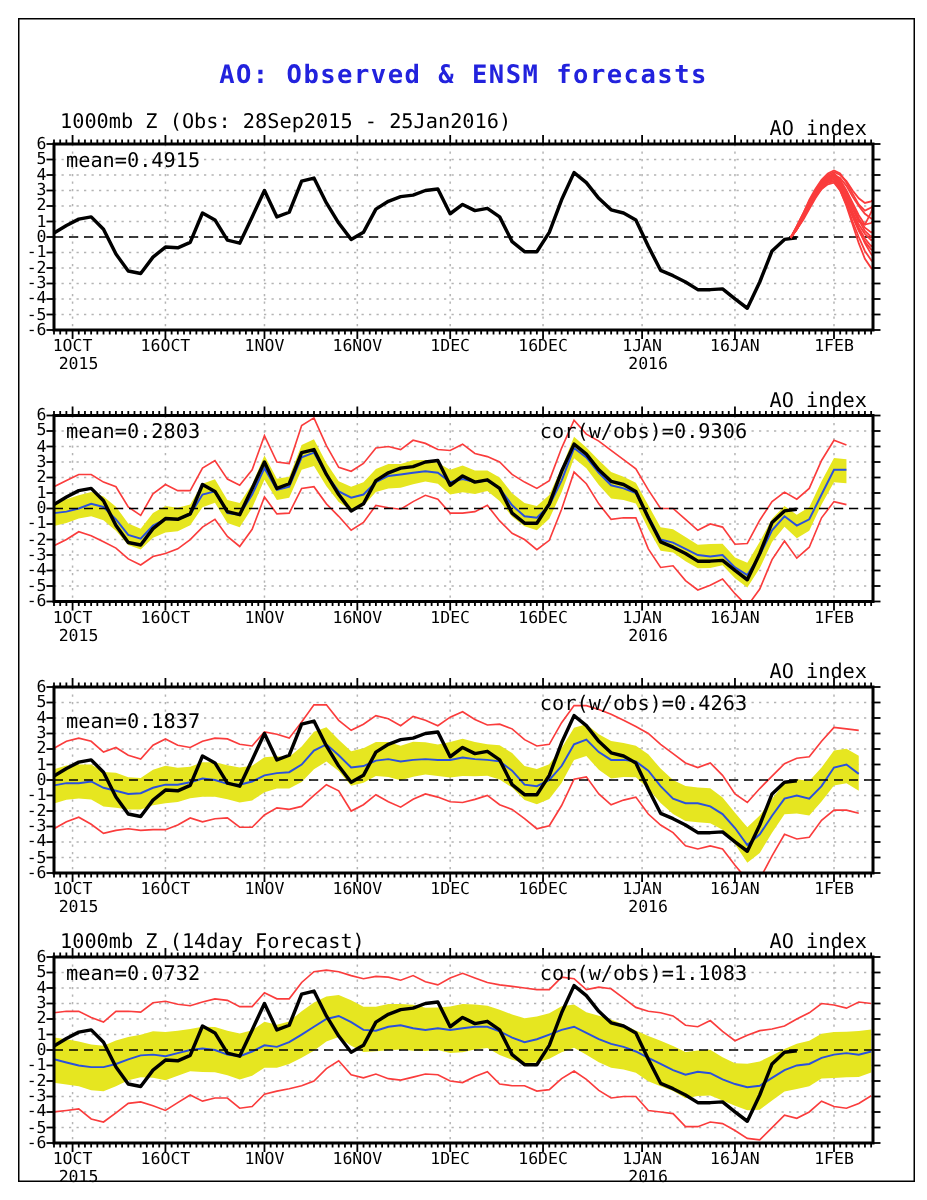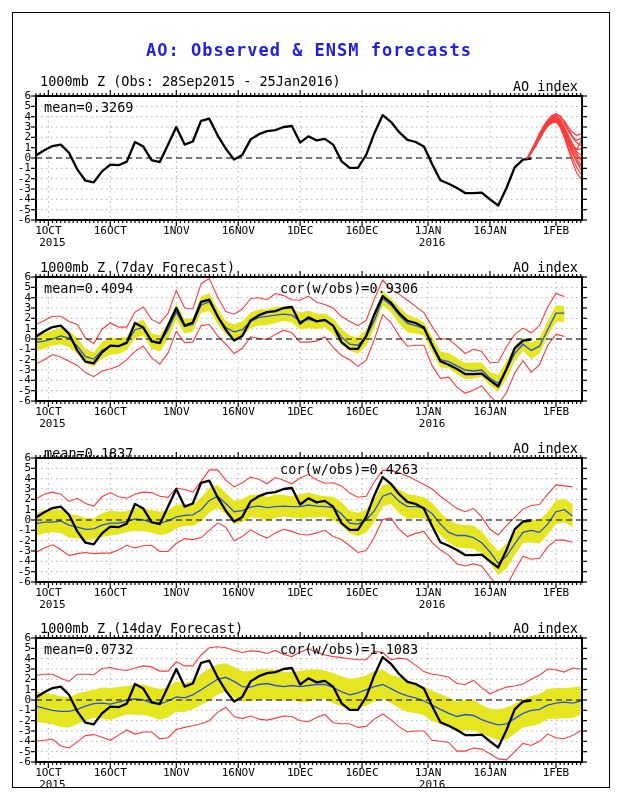--- a/index.html
+++ b/index.html
@@ -5,21 +5,21 @@
   html,body{margin:0;padding:0;background:#ffffff;}
   #app{position:relative;width:618px;height:800px;background:#ffffff;overflow:hidden;
        font-family:"DejaVu Sans Mono","Liberation Mono",monospace;color:#000;}
   #outer-border{position:absolute;left:12px;top:12px;width:596px;height:774px;border:1.5px solid #000;}
   #main-title{position:absolute;left:0;top:40px;width:618px;text-align:center;
               font-size:17px;font-weight:bold;letter-spacing:1px;}
   .panel-header-left{position:absolute;left:40px;width:420px;font-size:13.5px;white-space:pre;}
   .panel-header-right{position:absolute;left:300px;width:278px;text-align:right;font-size:13.5px;}
   .stat-label{position:absolute;font-size:13.5px;}
   .stat-left{left:44px;}
-  .stat-right{left:280px;width:298px;text-align:left;}
+  .stat-right{left:280px;width:298px;text-align:center;}
   .xtick-label{position:absolute;transform:translateX(-50%);font-size:11px;line-height:12px;}
   .ytick-label{position:absolute;width:26px;text-align:right;font-size:11px;line-height:12px;}
   #chart-svg{position:absolute;left:0;top:0;}
 </style>
 </head>
 <body>
 
 <div id="app">
   <div id="outer-border"></div>
   <svg id="chart-svg" width="618" height="800">
@@ -1345,29 +1345,28 @@
         <line x1="576.6349206349207" y1="635" x2="576.6349206349207" y2="638"></line>
         <line x1="580.7619047619048" y1="762" x2="580.7619047619048" y2="765"></line>
         <line x1="580.7619047619048" y1="635" x2="580.7619047619048" y2="638"></line>
       </g>
     </svg>
 
   <div id="main-title" style="color: rgb(34, 34, 221);">AO: Observed &amp; ENSM forecasts</div>
 
   <div class="panel-header-left" style="top:73px">1000mb Z (Obs: 28Sep2015 - 25Jan2016)</div>
   <div class="panel-header-right" style="top:78px">AO index</div>
-  <div class="stat-label stat-left" style="top:99px">mean=0.3269</div>
+  <div class="stat-label stat-left" style="top:99px">mean=0.4915</div>
 
-  <div class="panel-header-left" style="top:259px">1000mb Z (7day Forecast)</div>
   <div class="panel-header-right" style="top:259px">AO index</div>
-  <div class="stat-label stat-left" style="top:280px">mean=0.4094</div>
+  <div class="stat-label stat-left" style="top:280px">mean=0.2803</div>
   <div class="stat-label stat-right" style="top:280px">cor(w/obs)=0.9306</div>
 
   <div class="panel-header-right" style="top:440px">AO index</div>
-  <div class="stat-label stat-left" style="top:445px">mean=0.1837</div>
+  <div class="stat-label stat-left" style="top:473px">mean=0.1837</div>
   <div class="stat-label stat-right" style="top:461px">cor(w/obs)=0.4263</div>
 
   <div class="panel-header-left" style="top:620px">1000mb Z (14day Forecast)</div>
   <div class="panel-header-right" style="top:620px">AO index</div>
   <div class="stat-label stat-left" style="top:641px">mean=0.0732</div>
   <div class="stat-label stat-right" style="top:641px">cor(w/obs)=1.1083</div>
 <div class="ytick-label" style="left: 5px; top: 90px;">6</div>
     <div class="ytick-label" style="left: 5px; top: 100.333px;">5</div>
     <div class="ytick-label" style="left: 5px; top: 110.667px;">4</div>
     <div class="ytick-label" style="left: 5px; top: 121px;">3</div>

